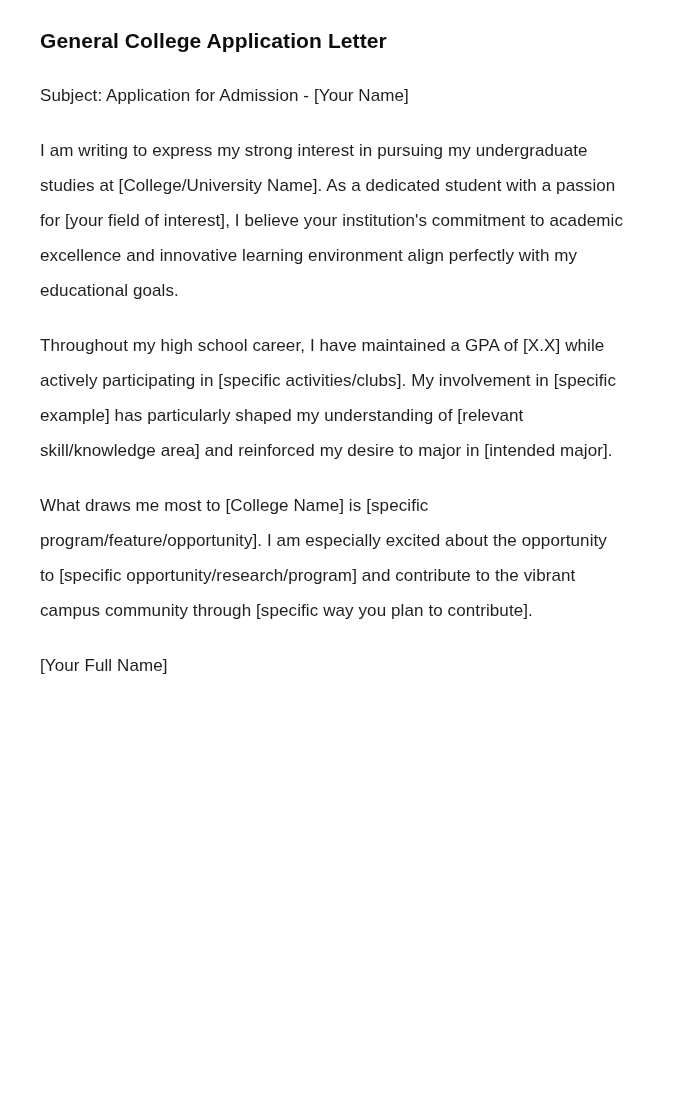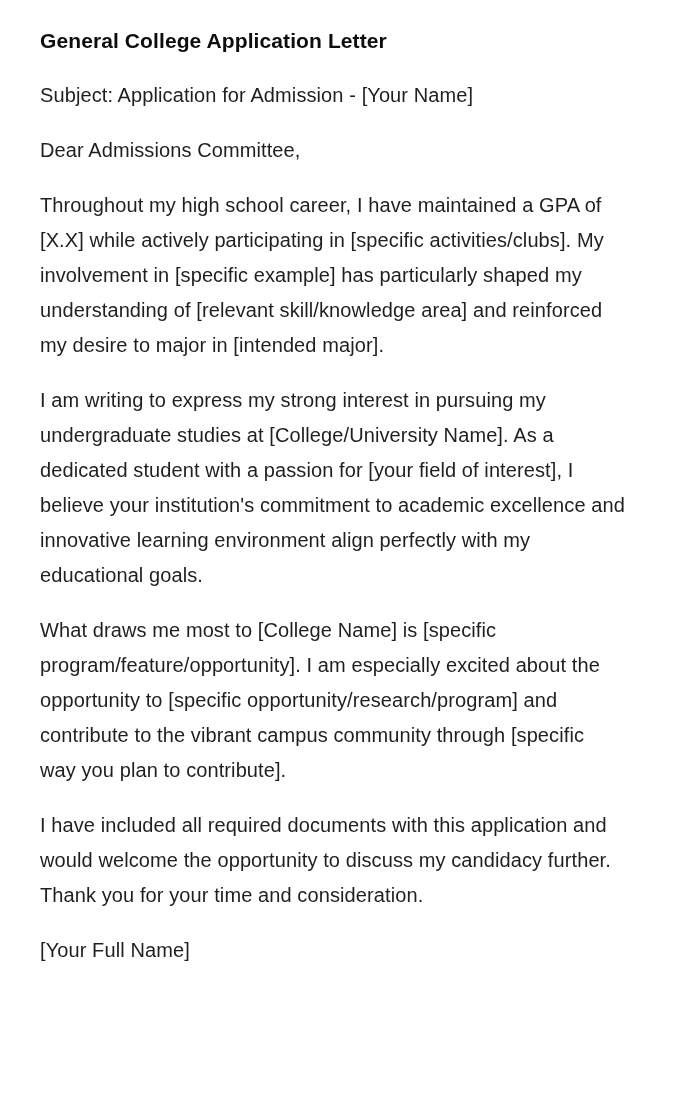--- a/index.html
+++ b/index.html
@@ -26,43 +26,41 @@
   h1.doc-title {
     margin: 0 0 24px 0;
     font-size: 21px;
     line-height: 26px;
     font-weight: 700;
     color: #0d0d0d;
     letter-spacing: 0.1px;
   }
   p.line, p.para {
     margin: 0 0 20px 0;
-    font-size: 20px;
+    font-size: 17px;
     line-height: 35px;
     font-weight: 400;
     color: #1f1f1f;
     letter-spacing: 0.1px;
   }
 </style>
 </head>
 <body>
 
 <div class="page">
   <div class="content">
     <h1 class="doc-title">General College Application Letter</h1>
 
     <p class="line">Subject: Application for Admission - [Your Name]</p>
 
-    <p class="line">Dear Admissions Committee,</p>
+
+    <p class="para">I am writing to express my strong interest in pursuing my undergraduate studies at [College/University Name]. As a dedicated student with a passion for [your field of interest], I believe your institution's commitment to academic excellence and innovative learning environment align perfectly with my educational goals.</p>
 
     <p class="para">Throughout my high school career, I have maintained a GPA of [X.X] while actively participating in [specific activities/clubs]. My involvement in [specific example] has particularly shaped my understanding of [relevant skill/knowledge area] and reinforced my desire to major in [intended major].</p>
 
-    <p class="para">I am writing to express my strong interest in pursuing my undergraduate studies at [College/University Name]. As a dedicated student with a passion for [your field of interest], I believe your institution's commitment to academic excellence and innovative learning environment align perfectly with my educational goals.</p>
-
     <p class="para">What draws me most to [College Name] is [specific program/feature/opportunity]. I am especially excited about the opportunity to [specific opportunity/research/program] and contribute to the vibrant campus community through [specific way you plan to contribute].</p>
 
-    <p class="para">I have included all required documents with this application and would welcome the opportunity to discuss my candidacy further. Thank you for your time and consideration.</p>
 
 
     <p class="line">[Your Full Name]</p>
 
   </div>
 </div>
 
 </body></html>

